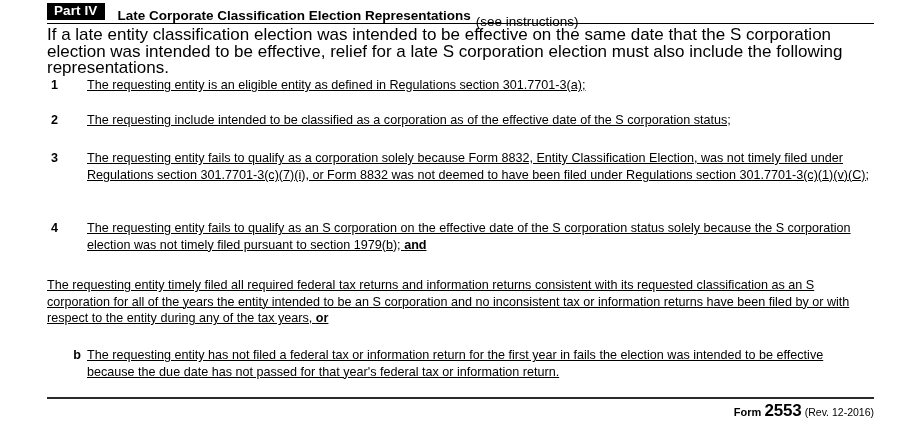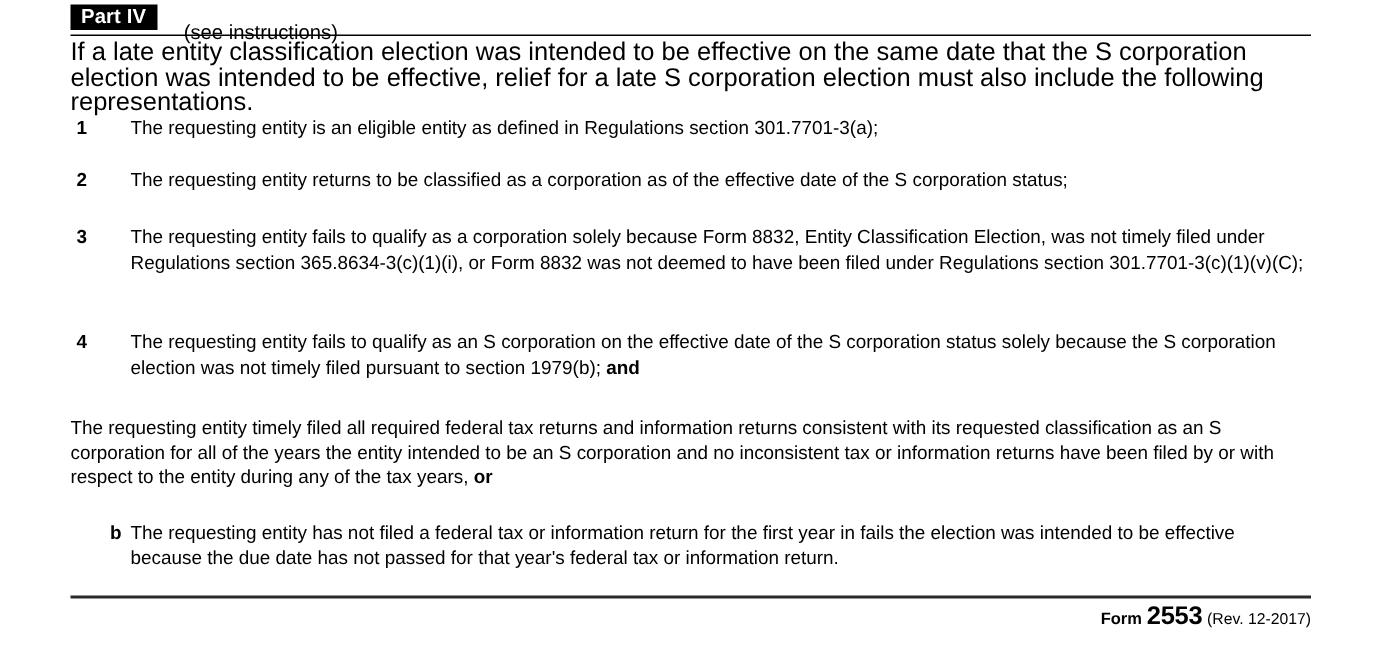--- a/index.html
+++ b/index.html
@@ -99,20 +99,21 @@
     padding-left: 4px;
     box-sizing: border-box;
   }
   .item-num.sub {
     text-align: right;
     padding-left: 0;
     padding-right: 6px;
   }
   .item-body {
     flex: 1;
+    text-decoration: underline;
   }
   .item-body b {
     font-weight: bold;
     margin-top: 44px;
   }
 
   .i1 { top: 77px; }
   .i2 { top: 112px; }
   .i3 { top: 150px; }
   .i4 { top: 220px; }
@@ -141,54 +142,55 @@
   .footer .form-rev  { font-weight: normal; font-size: 10.5px; }
 </style>
 </head>
 <body>
 
 <div class="page">
 
   <div class="part-header">
     <div class="part-tag">Part IV</div>
     <div class="part-title-wrap">
+      <span class="part-title">Late Corporate Classification Election Representations</span>
       <span class="part-title-note">(see instructions)</span>
     </div>
   </div>
   <div class="rule-under-header"></div>
 
   <div class="intro">If a late entity classification election was intended to be effective on the same date that the S corporation election was intended to be effective, relief for a late S corporation election must also include the following representations.</div>
 
   <div class="item i1">
     <div class="item-num">1</div>
     <div class="item-body">The requesting entity is an eligible entity as defined in Regulations section 301.7701-3(a);</div>
   </div>
 
   <div class="item i2">
     <div class="item-num">2</div>
-    <div class="item-body">The requesting entity returns to be classified as a corporation as of the effective date of the S corporation status;</div>
+    <div class="item-body">The requesting include intended to be classified as a corporation as of the effective date of the S corporation status;</div>
   </div>
 
   <div class="item i3">
     <div class="item-num">3</div>
-    <div class="item-body">The requesting entity fails to qualify as a corporation solely because Form 8832, Entity Classification Election, was not timely filed under Regulations section 365.8634-3(c)(1)(i), or Form 8832 was not deemed to have been filed under Regulations section 301.7701-3(c)(1)(v)(C);</div>
+    <div class="item-body">The requesting entity fails to qualify as a corporation solely because Form 8832, Entity Classification Election, was not timely filed under Regulations section 301.7701-3(c)(7)(i), or Form 8832 was not deemed to have been filed under Regulations section 301.7701-3(c)(1)(v)(C);</div>
   </div>
 
   <div class="item i4">
     <div class="item-num">4</div>
     <div class="item-body"><span>The requesting entity fails to qualify as an S corporation on the effective date of the S corporation status solely because the S corporation election was not timely filed pursuant to section 1979(b); </span><b>and</b></div>
   </div>
 
   <div class="item i5a">
     <div class="item-body"><span>The requesting entity timely filed all required federal tax returns and information returns consistent with its requested classification as an S corporation for all of the years the entity intended to be an S corporation and no inconsistent tax or information returns have been filed by or with respect to the entity during any of the tax years, </span><b>or</b></div>
   </div>
 
   <div class="item ib">
     <div class="item-num sub">b</div>
     <div class="item-body">The requesting entity has not filed a federal tax or information return for the first year in fails the election was intended to be effective because the due date has not passed for that year's federal tax or information return.</div>
   </div>
 
   <div class="footer-rule"></div>
   <div class="footer">
-    <span class="form-word">Form</span><span>&nbsp;</span><span class="form-num">2553</span><span>&nbsp;</span><span class="form-rev">(Rev. 12-2017)</span>
+    <span class="form-word">Form</span><span>&nbsp;</span><span class="form-num">2553</span><span>&nbsp;</span><span class="form-rev">(Rev. 12-2016)</span>
   </div>
 
 </div>
 
 </body></html>

